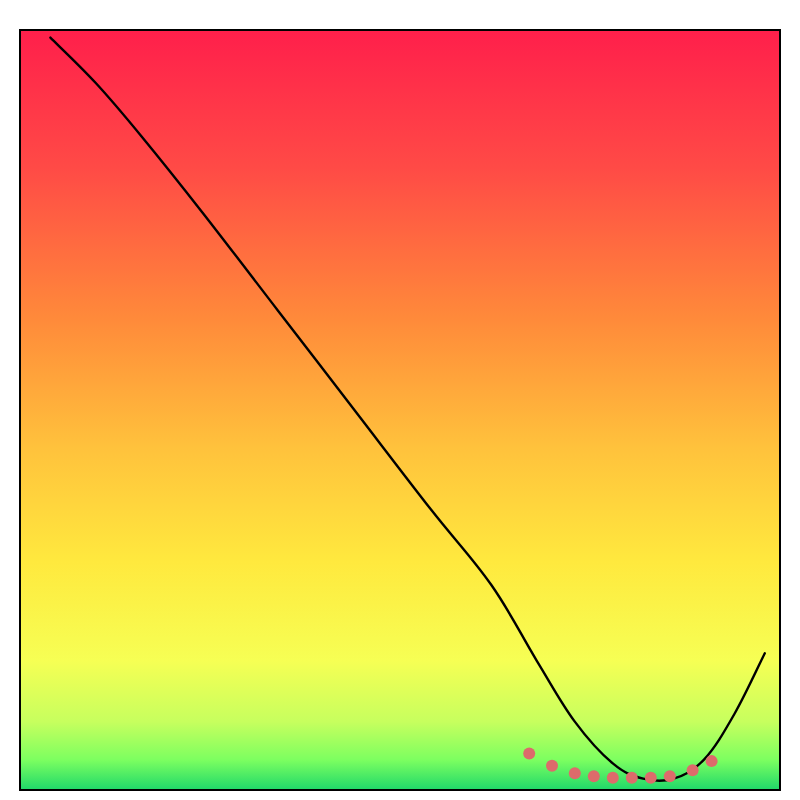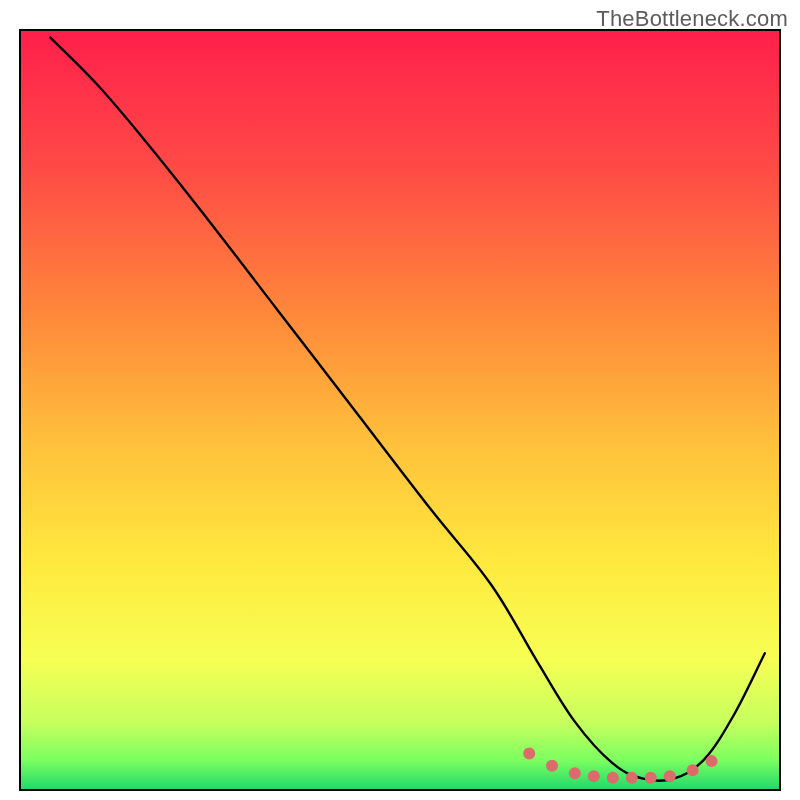--- a/index.html
+++ b/index.html
@@ -27,21 +27,20 @@
     user-select: none;
   }
   svg {
     display: block;
   }
 </style>
 </head>
 <body>
 
 <div class="stage">
-  <div class="watermark">TheBottleneck.com</div>
 
   <svg id="chart-svg" width="800" height="800" viewBox="0 0 800 800">
     <defs>
       <linearGradient id="bg-grad" x1="0" y1="0" x2="0" y2="1">
           <stop offset="0.00%" stop-color="#ff1f4b"></stop>
           <stop offset="18.00%" stop-color="#ff4a46"></stop>
           <stop offset="38.00%" stop-color="#ff8a3a"></stop>
           <stop offset="55.00%" stop-color="#ffc23c"></stop>
           <stop offset="70.00%" stop-color="#ffe93e"></stop>
           <stop offset="83.00%" stop-color="#f6ff54"></stop>

